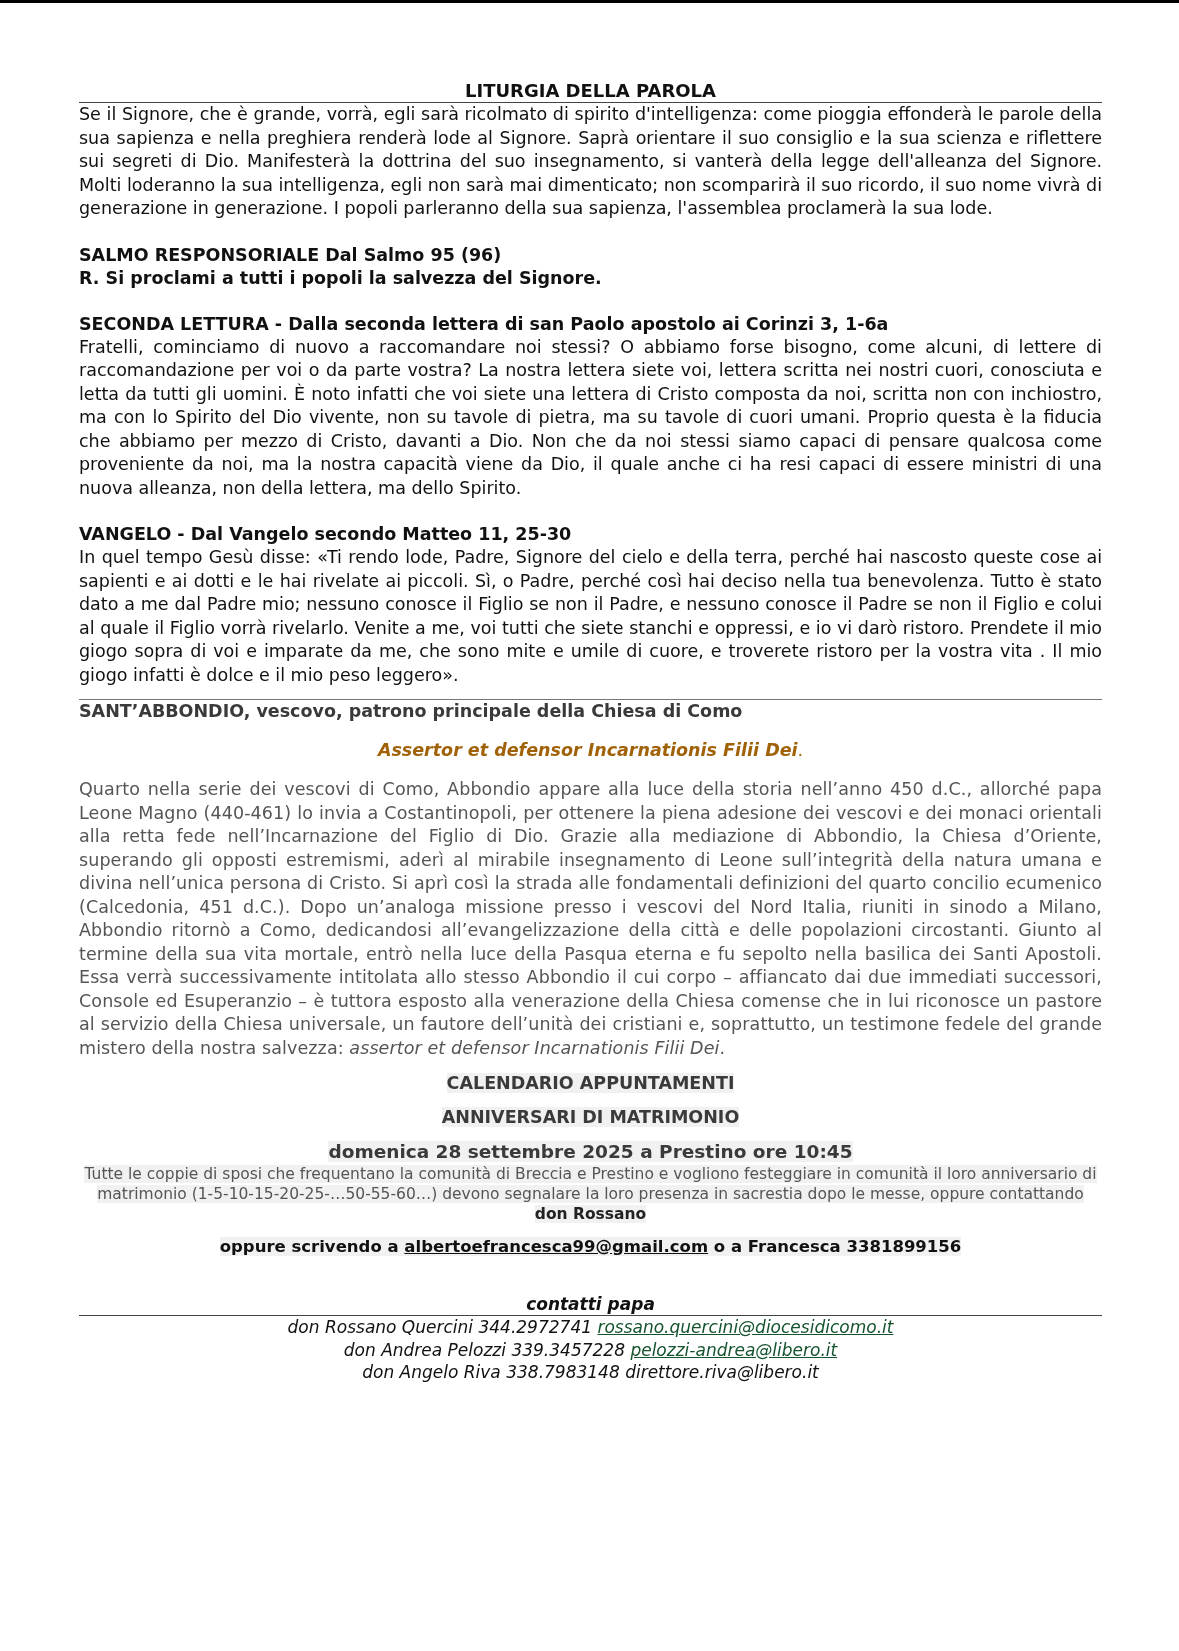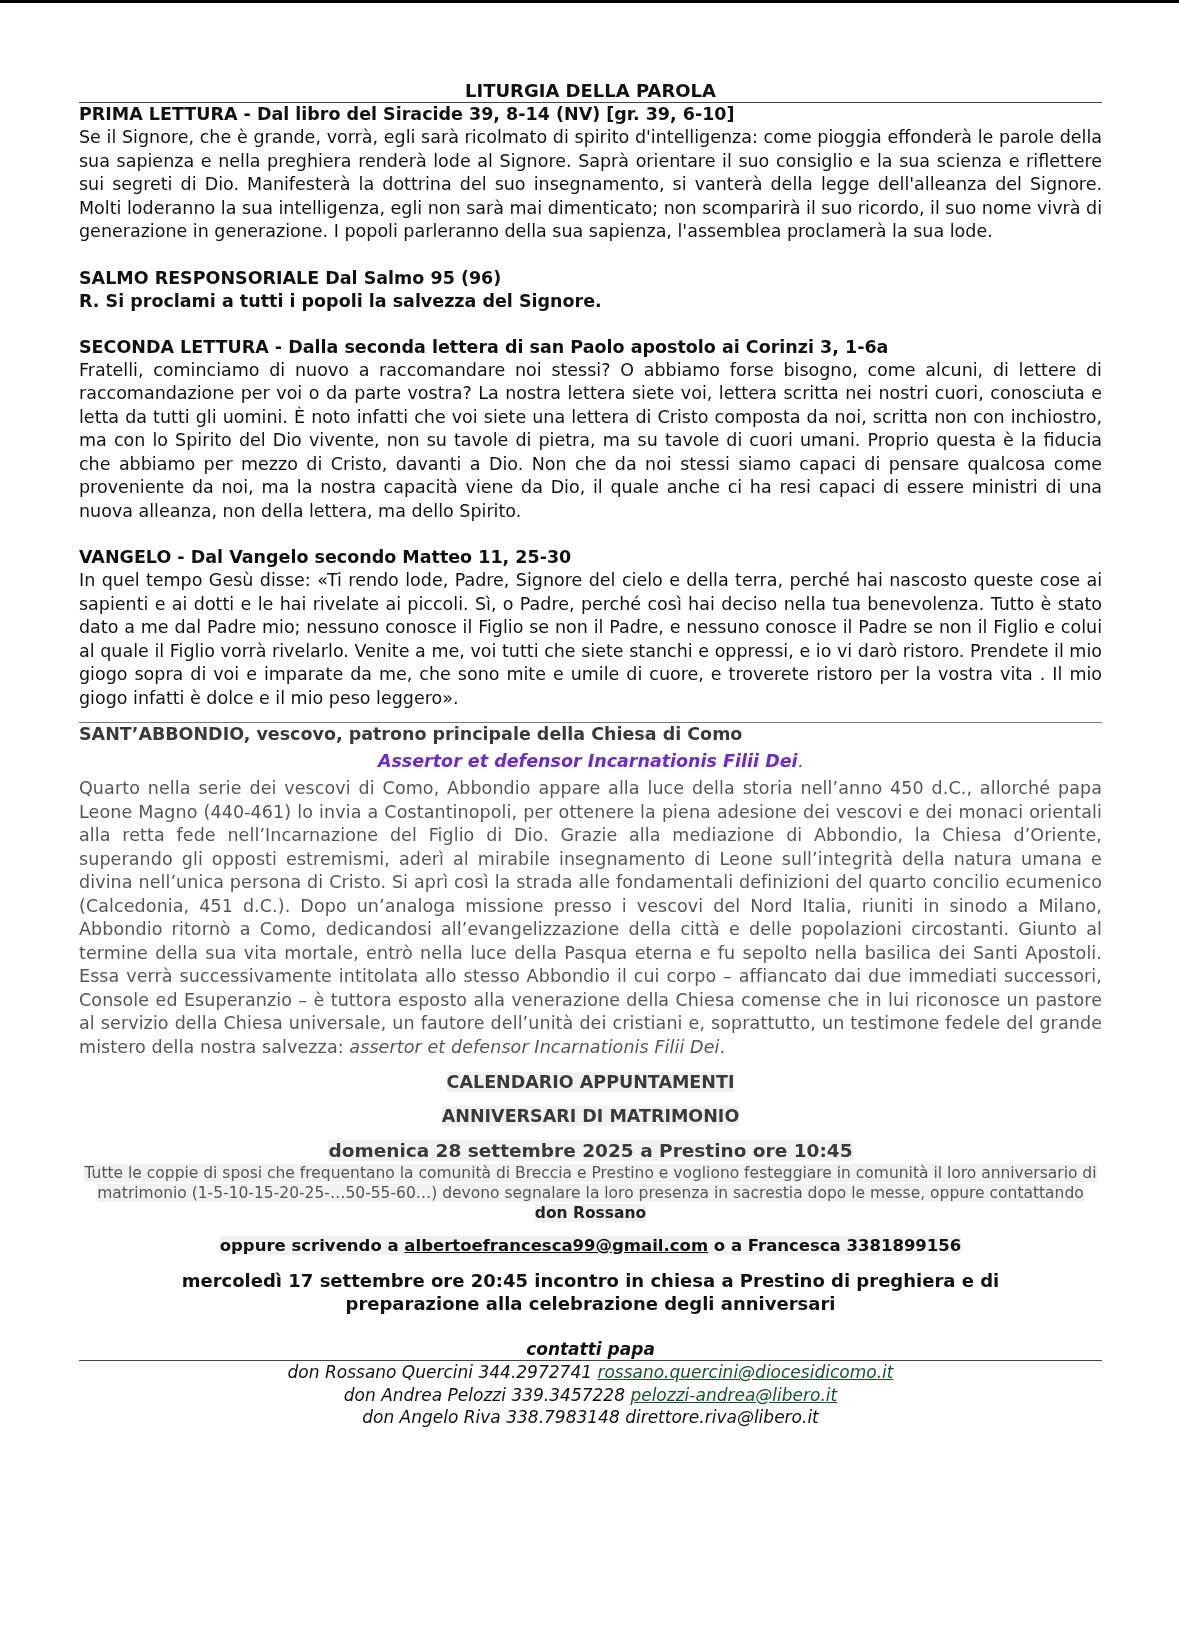--- a/index.html
+++ b/index.html
@@ -9,21 +9,21 @@
   .page { position: absolute; left: 79px; top: 80px; width: 1023px; }
   .hdr-title { text-align: center; font-weight: bold; font-size: 18px; line-height: 22px; margin: 0; }
   .rule { border: 0; border-top: 1.5px solid #444; margin: 0; }
   .rule-gray { border: 0; border-top: 1.5px solid #777; margin: 0; }
   .sec-title { font-weight: bold; font-size: 17.5px; line-height: 23px; margin: 0; }
   .body-text { font-size: 17.5px; line-height: 23.5px; text-align: justify; margin: 0; }
   .gap { height: 23px; }
   .gap-s { height: 12px; }
   .saint { color: #4a4a4a; }
   .saint .sec-title { color: #3a3a3a; }
-  .saint .subtitle { text-align: center; font-weight: bold; font-style: italic; font-size: 17.5px; line-height: 23px; color: #6d28d9; margin: 4px; }
+  .saint .subtitle { text-align: center; font-weight: bold; font-style: italic; font-size: 17.5px; line-height: 23px; color: #a16207; margin: 16px; }
   .saint .body-text { color: #555; letter-spacing: 0.1px; }
   .cal { text-align: center; color: #3a3a3a; }
   .hl { background: #f1f1f1; }
   .cal .h { font-weight: bold; font-size: 17.5px; line-height: 22px; margin: 12px; }
   .cal .h2 { font-weight: bold; font-size: 18.5px; line-height: 24px; margin: 0; }
   .cal .note { font-size: 15.5px; line-height: 20px; color: #555; margin: 0; }
   .cal .note b { color: #222; }
   .cal .strong { font-weight: bold; font-size: 16.5px; line-height: 22px; color: #111; margin: 12px; }
   .cal .strong a { color: #111; text-decoration: underline; }
   .cal .big { font-weight: bold; font-size: 18px; line-height: 23px; color: #111; margin: 0; }
@@ -36,21 +36,20 @@
 <body>
 
 <div class="topbar"></div>
 
 <div class="page">
 
   <h1 class="hdr-title">LITURGIA DELLA PAROLA</h1>
   <hr class="rule">
 
   <section>
-    <p class="sec-title">PRIMA LETTURA - Dal libro del Siracide 39, 8-14 (NV) [gr. 39, 6-10]</p>
     <p class="body-text">Se il Signore, che è grande, vorrà, egli sarà ricolmato di spirito d'intelligenza: come pioggia effonderà le parole della sua sapienza e nella preghiera renderà lode al Signore. Saprà orientare il suo consiglio e la sua scienza e riflettere sui segreti di Dio. Manifesterà la dottrina del suo insegnamento, si vanterà della legge dell'alleanza del Signore. Molti loderanno la sua intelligenza, egli non sarà mai dimenticato; non scomparirà il suo ricordo, il suo nome vivrà di generazione in generazione. I popoli parleranno della sua sapienza, l'assemblea proclamerà la sua lode.</p>
   </section>
 
   <div class="gap"></div>
 
   <section>
     <p class="sec-title">SALMO RESPONSORIALE Dal Salmo 95 (96)</p>
     <p class="sec-title">R. Si proclami a tutti i popoli la salvezza del Signore.</p>
   </section>
 
@@ -76,21 +75,20 @@
     <p class="subtitle"><span>Assertor et defensor Incarnationis Filii Dei</span><span style="font-weight:normal;font-style:normal">.</span></p>
     <p class="body-text"><span>Quarto nella serie dei vescovi di Como, Abbondio appare alla luce della storia nell’anno 450 d.C., allorché papa Leone Magno (440-461) lo invia a Costantinopoli, per ottenere la piena adesione dei vescovi e dei monaci orientali alla retta fede nell’Incarnazione del Figlio di Dio. Grazie alla mediazione di Abbondio, la Chiesa d’Oriente, superando gli opposti estremismi, aderì al mirabile insegnamento di Leone sull’integrità della natura umana e divina nell’unica persona di Cristo. Si aprì così la strada alle fondamentali definizioni del quarto concilio ecumenico (Calcedonia, 451 d.C.). Dopo un’analoga missione presso i vescovi del Nord Italia, riuniti in sinodo a Milano, Abbondio ritornò a Como, dedicandosi all’evangelizzazione della città e delle popolazioni circostanti. Giunto al termine della sua vita mortale, entrò nella luce della Pasqua eterna e fu sepolto nella basilica dei Santi Apostoli. Essa verrà successivamente intitolata allo stesso Abbondio il cui corpo – affiancato dai due immediati successori, Console ed Esuperanzio – è tuttora esposto alla venerazione della Chiesa comense che in lui riconosce un pastore al servizio della Chiesa universale, un fautore dell’unità dei cristiani e, soprattutto, un testimone fedele del grande mistero della nostra salvezza: </span><i>assertor et defensor Incarnationis Filii Dei</i><span>.</span></p>
   </section>
 
   <section class="cal">
     <p class="h"><span class="hl">CALENDARIO APPUNTAMENTI</span></p>
     <p class="h"><span class="hl">ANNIVERSARI DI MATRIMONIO</span></p>
     <p class="h2"><span class="hl">domenica 28 settembre 2025  a Prestino ore 10:45</span></p>
     <p class="note"><span class="hl"><span>Tutte le coppie di sposi che frequentano la comunità di Breccia e Prestino e vogliono festeggiare in comunità il loro anniversario di matrimonio (1-5-10-15-20-25-…50-55-60…)  devono segnalare la loro presenza in sacrestia dopo le messe, oppure contattando </span><b>don Rossano</b></span></p>
     <p class="strong"><span class="hl"><span>oppure scrivendo a </span><a>albertoefrancesca99@gmail.com</a><span> o a Francesca 3381899156</span></span></p>
-    <p class="big" style="padding: 0 40px;">mercoledì 17 settembre ore 20:45 incontro in chiesa a Prestino di preghiera e di preparazione alla celebrazione degli anniversari</p>
   </section>
 
   <div class="gap"></div>
 
   <section>
     <p class="contacts-title">contatti papa</p>
     <hr class="rule">
     <p class="contacts"><span>don Rossano Quercini 344.2972741  </span><a>rossano.quercini@diocesidicomo.it</a></p>
     <p class="contacts"><span>don Andrea Pelozzi 339.3457228  </span><a>pelozzi-andrea@libero.it</a></p>
     <p class="contacts"><span>don Angelo Riva 338.7983148  </span><span class="plain">direttore.riva@libero.it</span></p>

